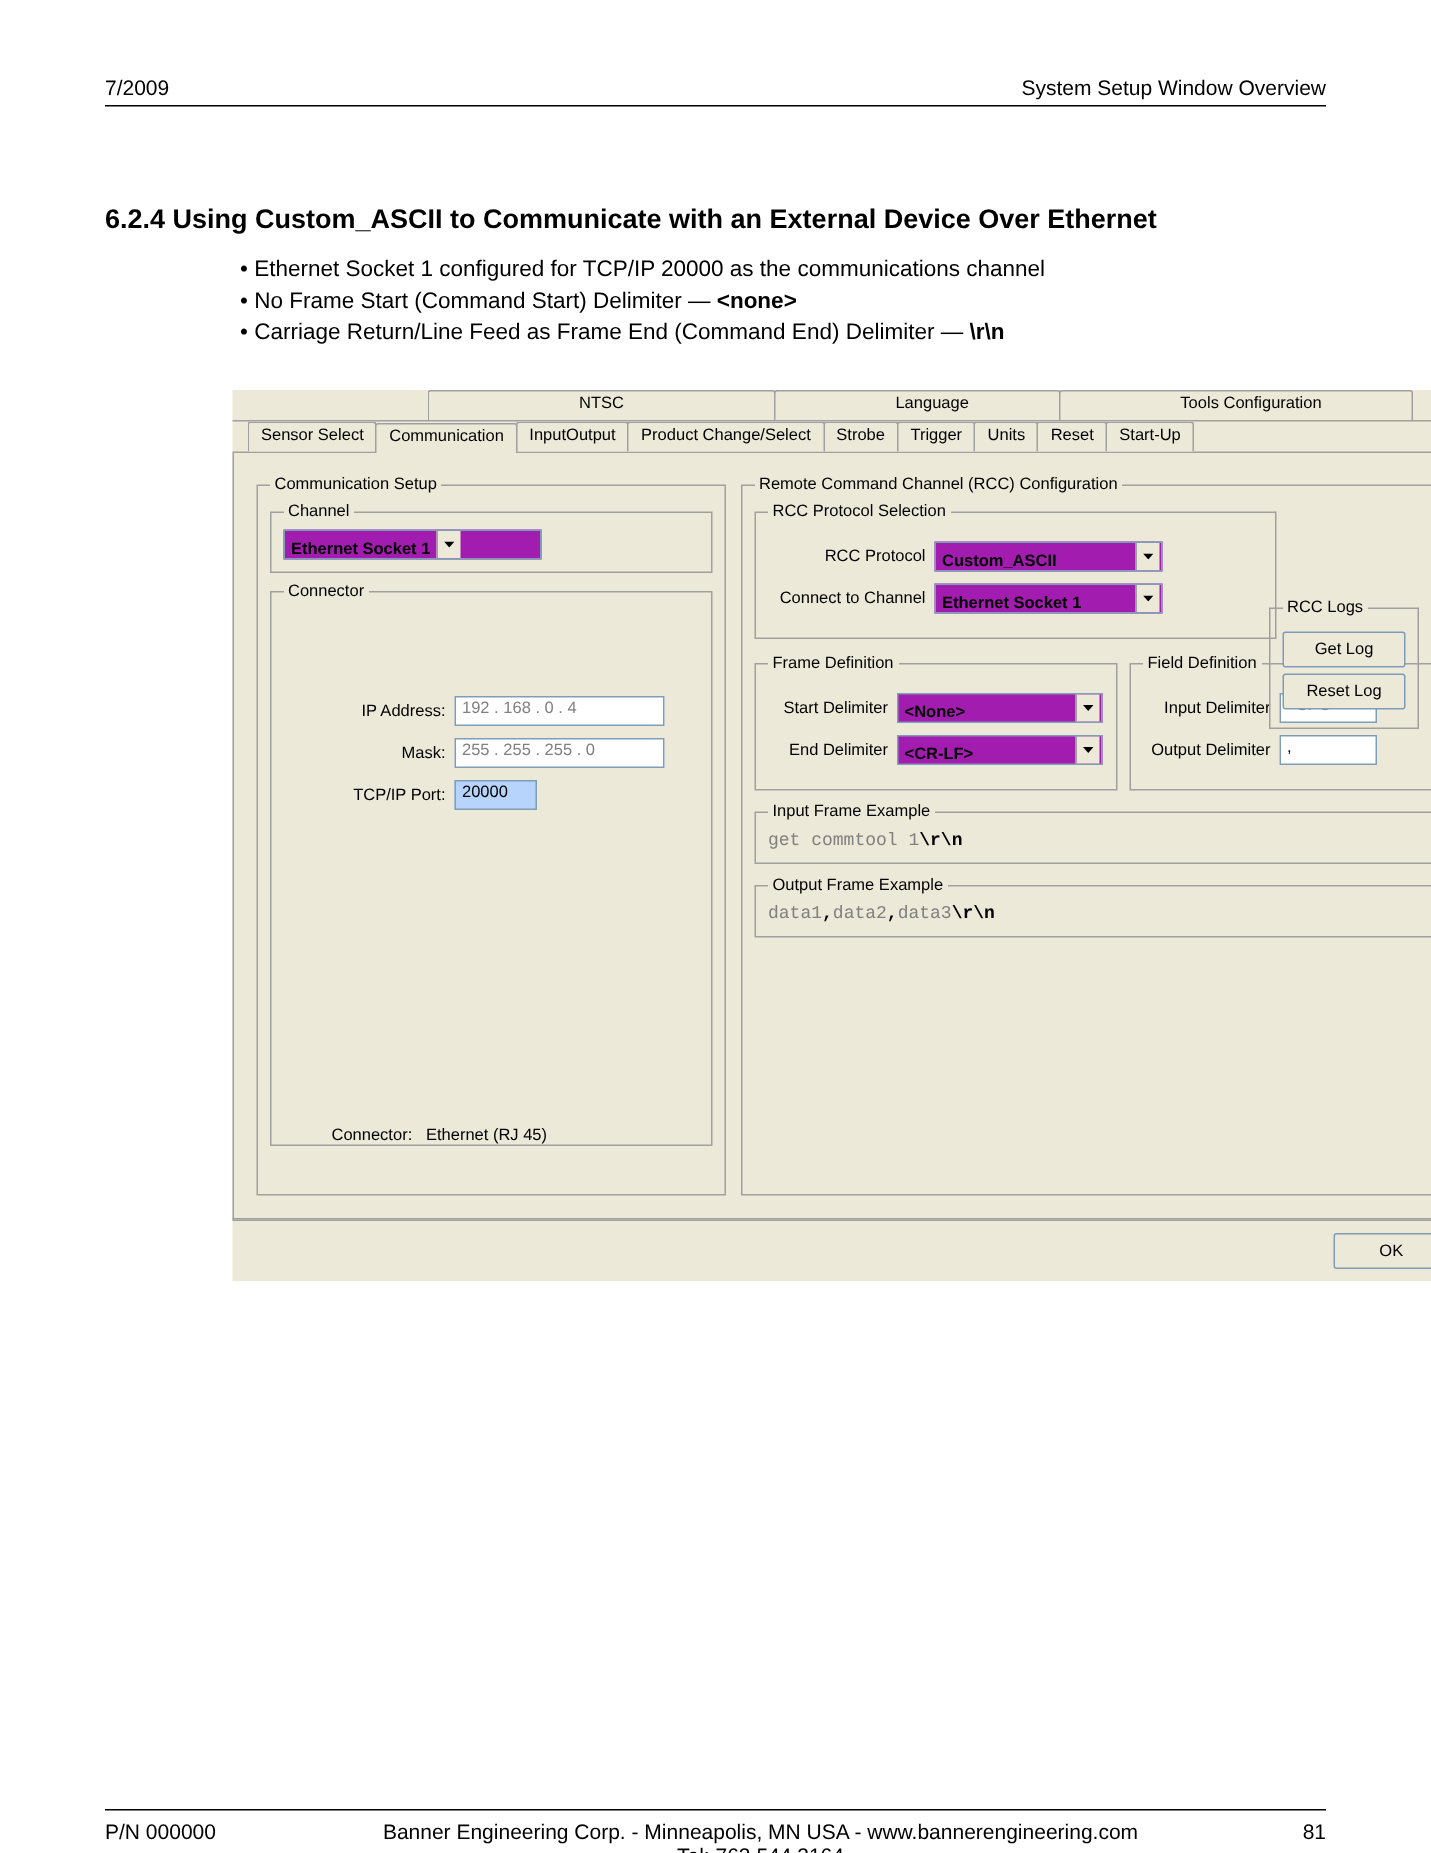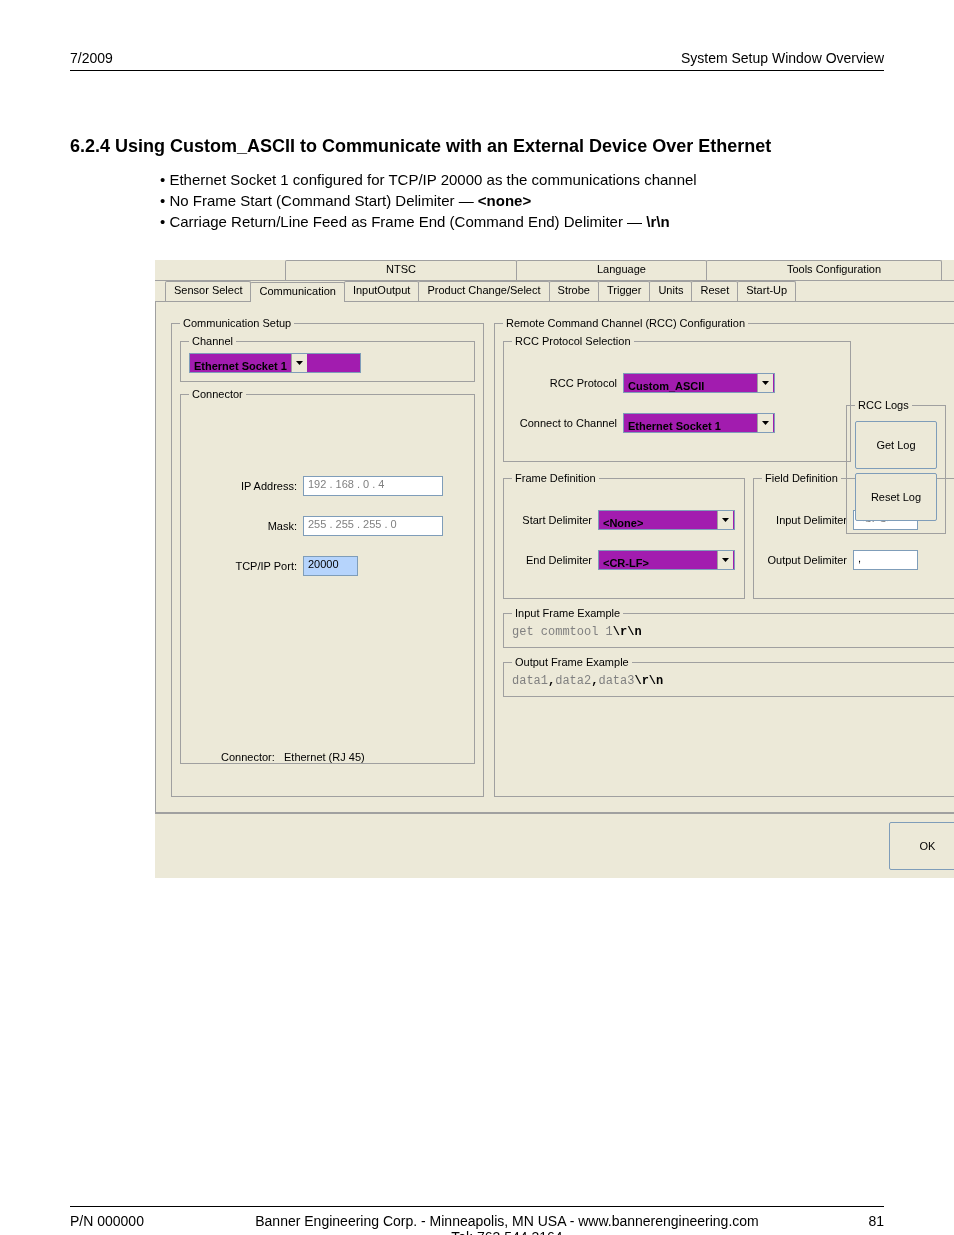--- a/index.html
+++ b/index.html
@@ -117,27 +117,27 @@
   .combo .arrow svg { width: 7px; height: 4px; }
   .inp {
     border: 1px solid #7f9db9;
     background: #fff;
     padding: 1px 4px;
     height: 16px;
     display: inline-block;
     color: #808080;
   }
   .inp.hl { background: #b6d4fc; color: #000; }
-  .row { display: flex; align-items: center; margin: 20px 0; gap: 6px; white-space: nowrap; }
+  .row { display: flex; align-items: center; margin: 8px 0; gap: 6px; white-space: nowrap; }
   .row .lbl { text-align: right; }
 
   .btn {
     border: 1px solid #7f9db9;
     background: #ece9d8;
-    padding: 17px 10px;
+    padding: 5px 10px;
     border-radius: 2px;
     min-width: 48px;
     text-align: center;
   }
   .logs { position: absolute; right: 18px; top: 70px; }
   .logs .btn { display: block; margin: 4px 0; min-width: 60px; }
 
   .monotext { font-family: "Courier New", monospace; font-size: 12px; color: #808080; }
   .monotext b { color: #000; font-weight: bold; }
 

